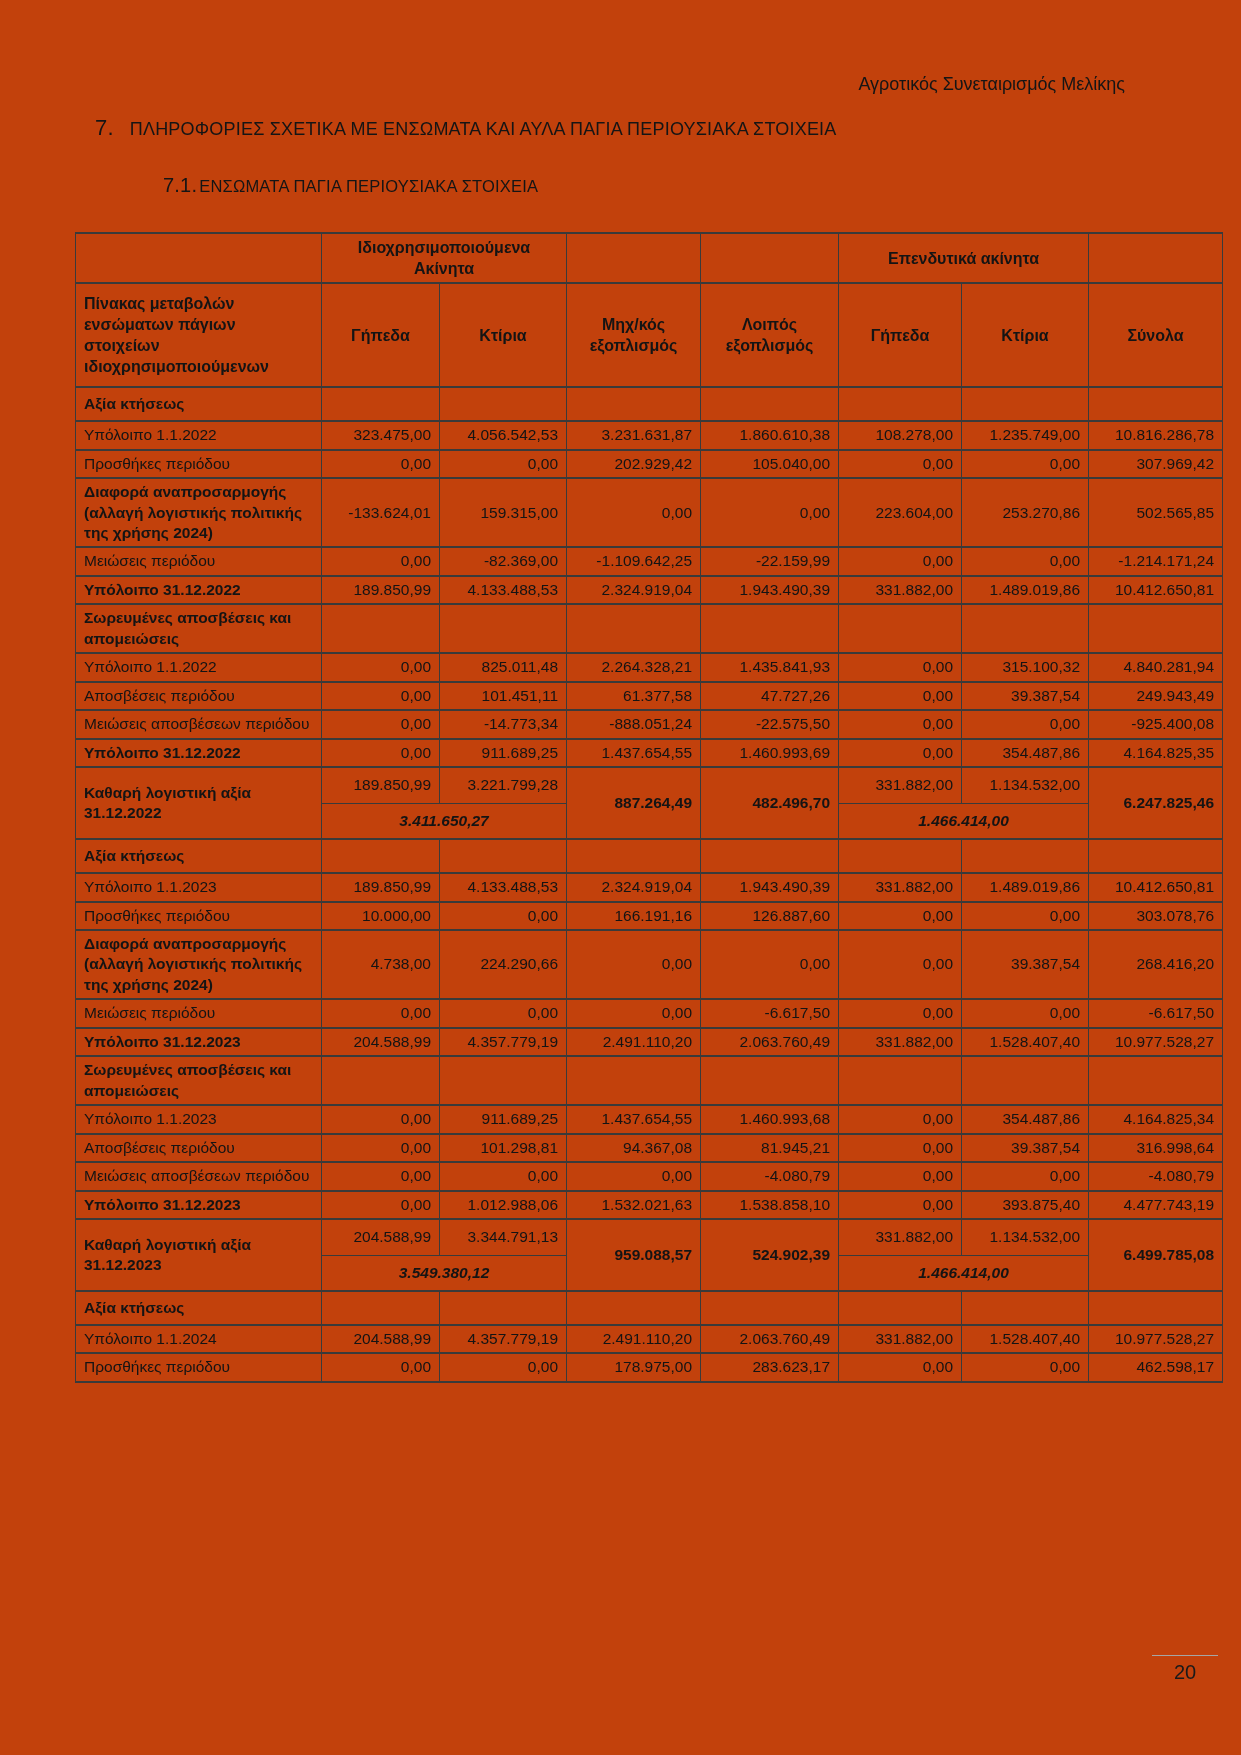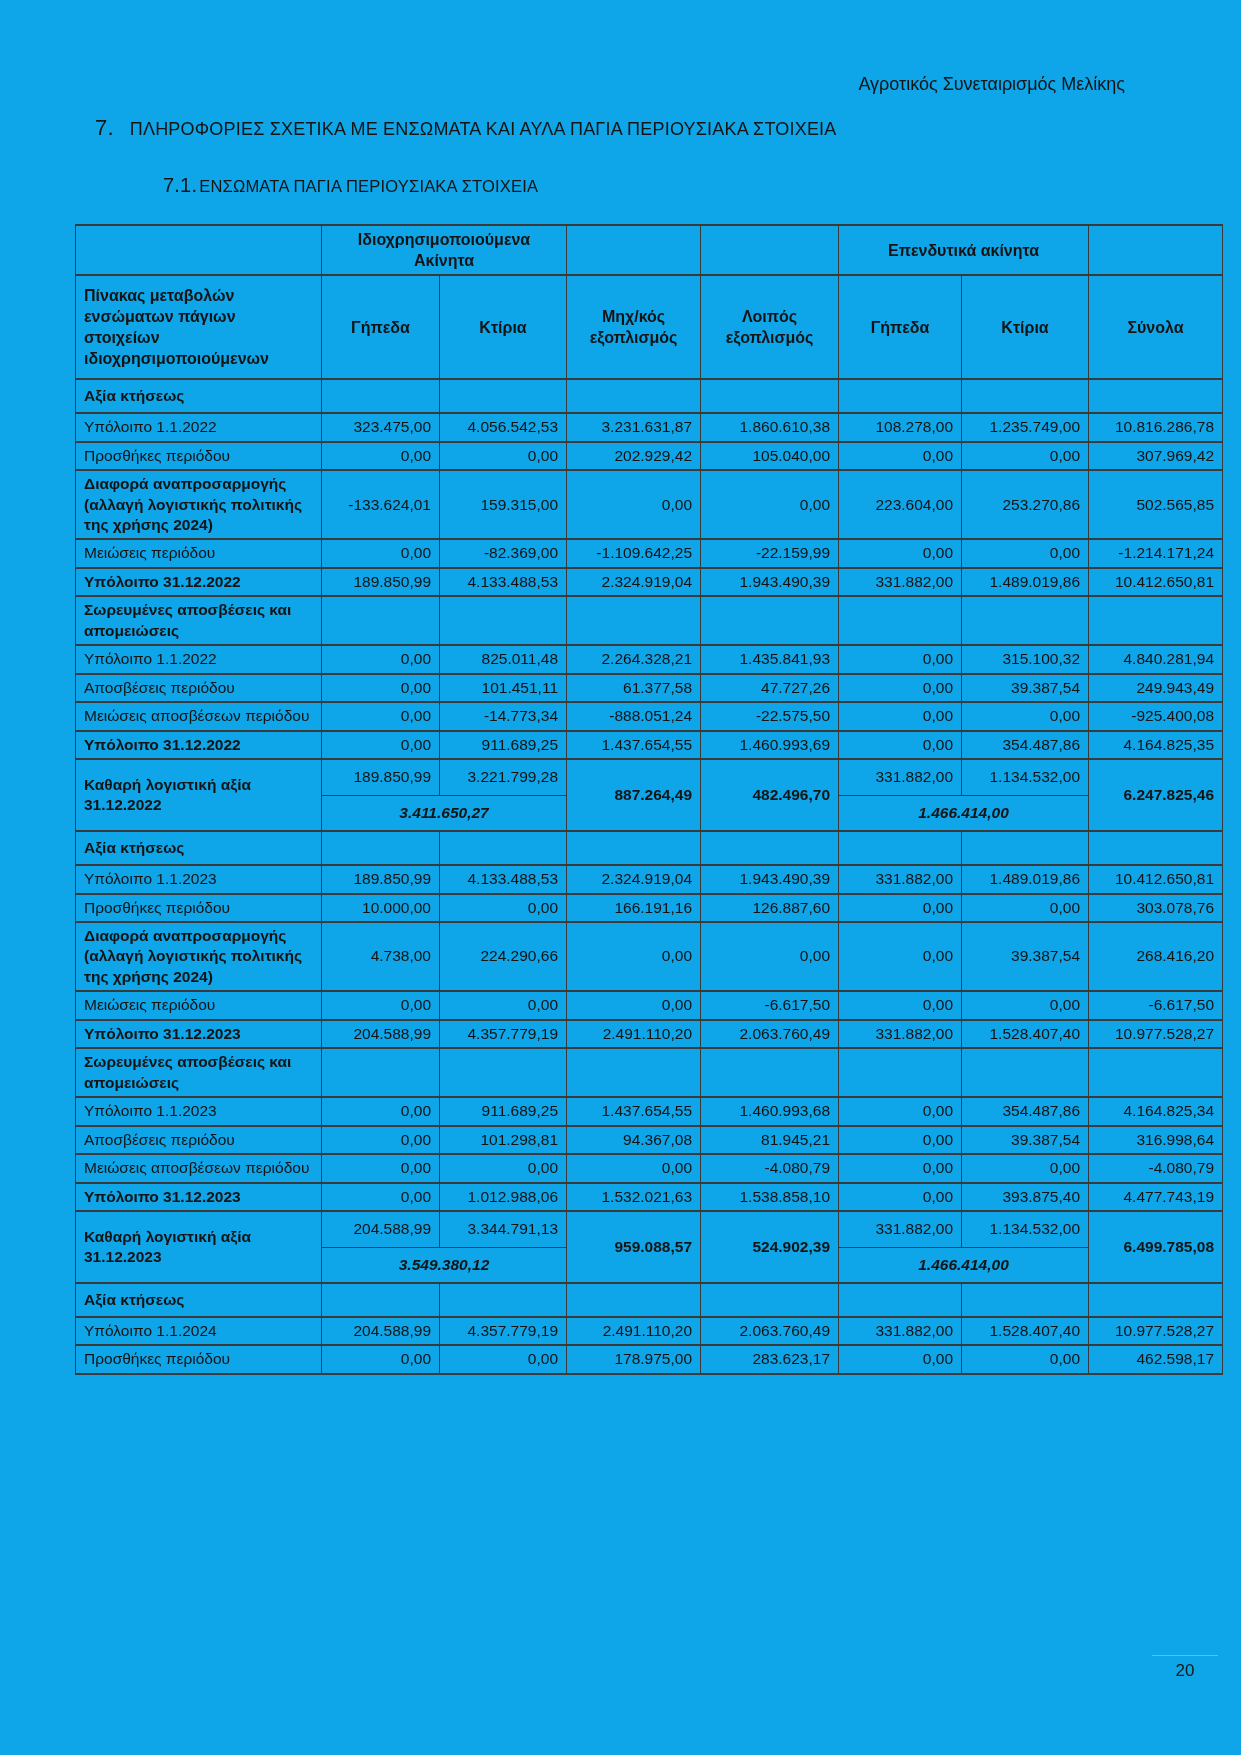--- a/index.html
+++ b/index.html
@@ -6,21 +6,21 @@
   body{
     background:#ffffff;
     font-family:"Liberation Sans","DejaVu Sans",sans-serif;
     color:#1a1a1a;
     -webkit-font-smoothing:antialiased;
   }
   .page{
     position:relative;
     width:1241px;
     height:1755px;
-    background:#0ea5e9;
+    background:#c2410c;
     overflow:hidden;
   }
   
   .doc-header{
     padding-top:72px;
     padding-right:116px;
     text-align:right;
     font-size:18px;
     line-height:25px;
     color:#151515;
@@ -37,21 +37,21 @@
   .h2{
     margin:33px 0 0 163px;
     font-size:16.5px;
     font-weight:400;
     color:#151515;
     letter-spacing:.2px;
   }
   .h2 .secnum{font-size:20px;margin-right:2px;}
   
   table.assets{
-    margin:27px 0 0 75px;
+    margin:35px 0 0 75px;
     width:1147px;
     table-layout:fixed;
     border-collapse:collapse;
     font-size:15.5px;
     line-height:1.32;
     color:#141414;
   }
   table.assets td, table.assets th{
     border:1px solid #3a3a3a;
     border-top-width:2px;
@@ -76,21 +76,21 @@
   td.center{text-align:center;font-style:italic;}
   
   .page-footer{
     position:absolute;
     top:1655px;
     right:23px;
     width:66px;
     border-top:1px solid #a6a6a6;
     padding-top:5px;
     text-align:center;
-    font-size:17px;
+    font-size:20px;
     color:#1a1a1a;
   }
 </style>
 </head>
 <body>
 
 <div class="page">
 
   <div class="doc-header">
     <div>Αγροτικός Συνεταιρισμός Μελίκης</div>

